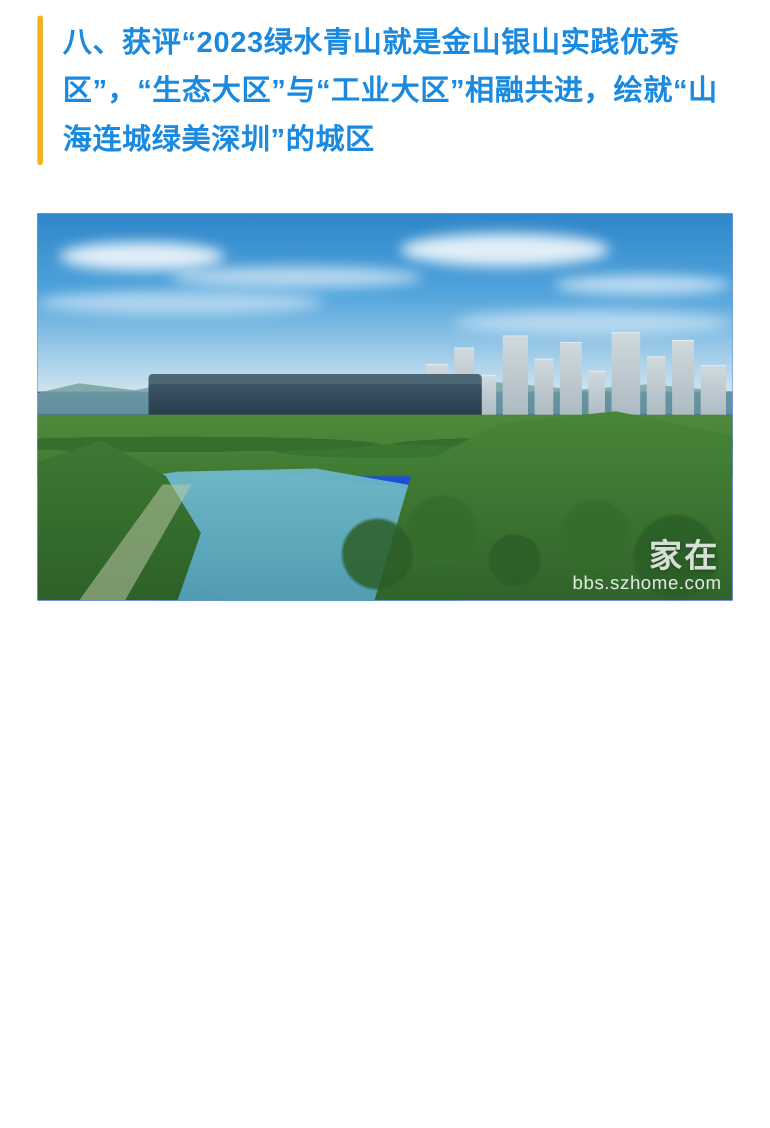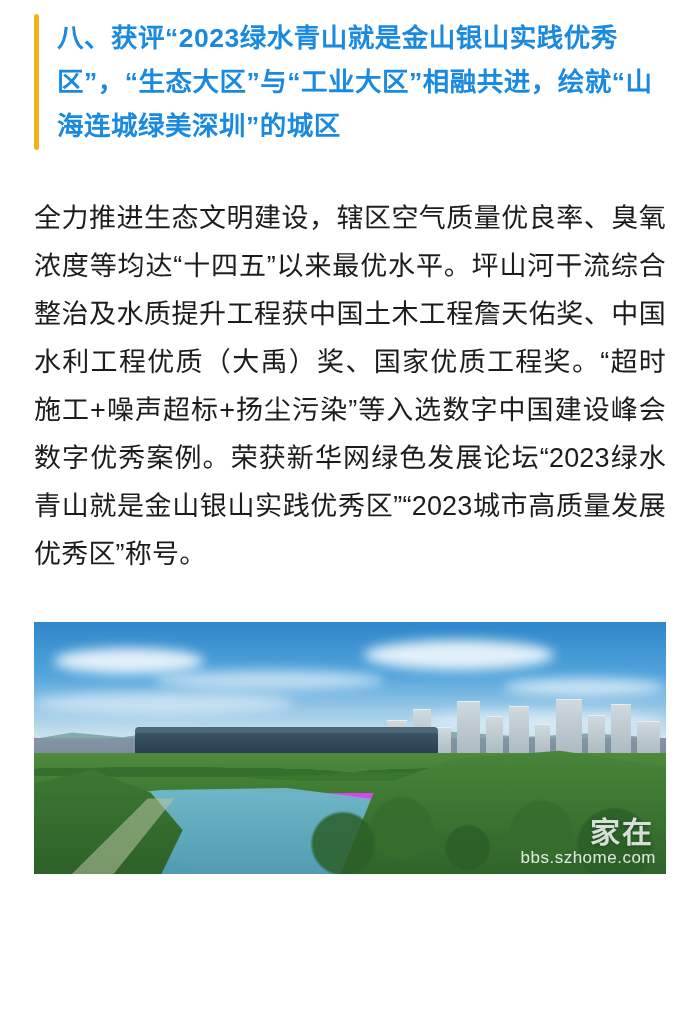--- a/index.html
+++ b/index.html
@@ -55,24 +55,24 @@
     line-height: 48px;
     color: #1c1c1c;
     text-align: justify;
     letter-spacing: 0.2px;
   }
 
   
   .photo-wrap {
     margin-top: 44px;
     width: 632px;
-    height: 252px;
+    height: 352px;
     position: relative;
     overflow: hidden;
-    background: #d946ef;
+    background: #1d4ed8;
   }
   .photo {
     position: absolute;
     inset: 0;
   }
   
   .sky {
     position: absolute;
     left: 0; top: 0; right: 0;
     height: 46%;
@@ -242,21 +242,20 @@
 </head>
 <body>
 
 <div class="page">
 
   <div class="heading-wrap">
     <div class="heading-bar"></div>
     <div class="heading-text">八、获评“2023绿水青山就是金山银山实践优秀区”，“生态大区”与“工业大区”相融共进，绘就“山海连城绿美深圳”的城区</div>
   </div>
 
-  <div class="body-para">全力推进生态文明建设，辖区空气质量优良率、臭氧浓度等均达“十四五”以来最优水平。坪山河干流综合整治及水质提升工程获中国土木工程詹天佑奖、中国水利工程优质（大禹）奖、国家优质工程奖。“超时施工+噪声超标+扬尘污染”等入选数字中国建设峰会数字优秀案例。荣获新华网绿色发展论坛“2023绿水青山就是金山银山实践优秀区”“2023城市高质量发展优秀区”称号。</div>
 
   <div class="photo-wrap">
     <div class="photo">
       <div class="sky"></div>
       <div class="cloud c1"></div>
       <div class="cloud c2"></div>
       <div class="cloud c3"></div>
       <div class="cloud c4"></div>
       <div class="cloud c5"></div>
       <div class="cloud c6"></div>

